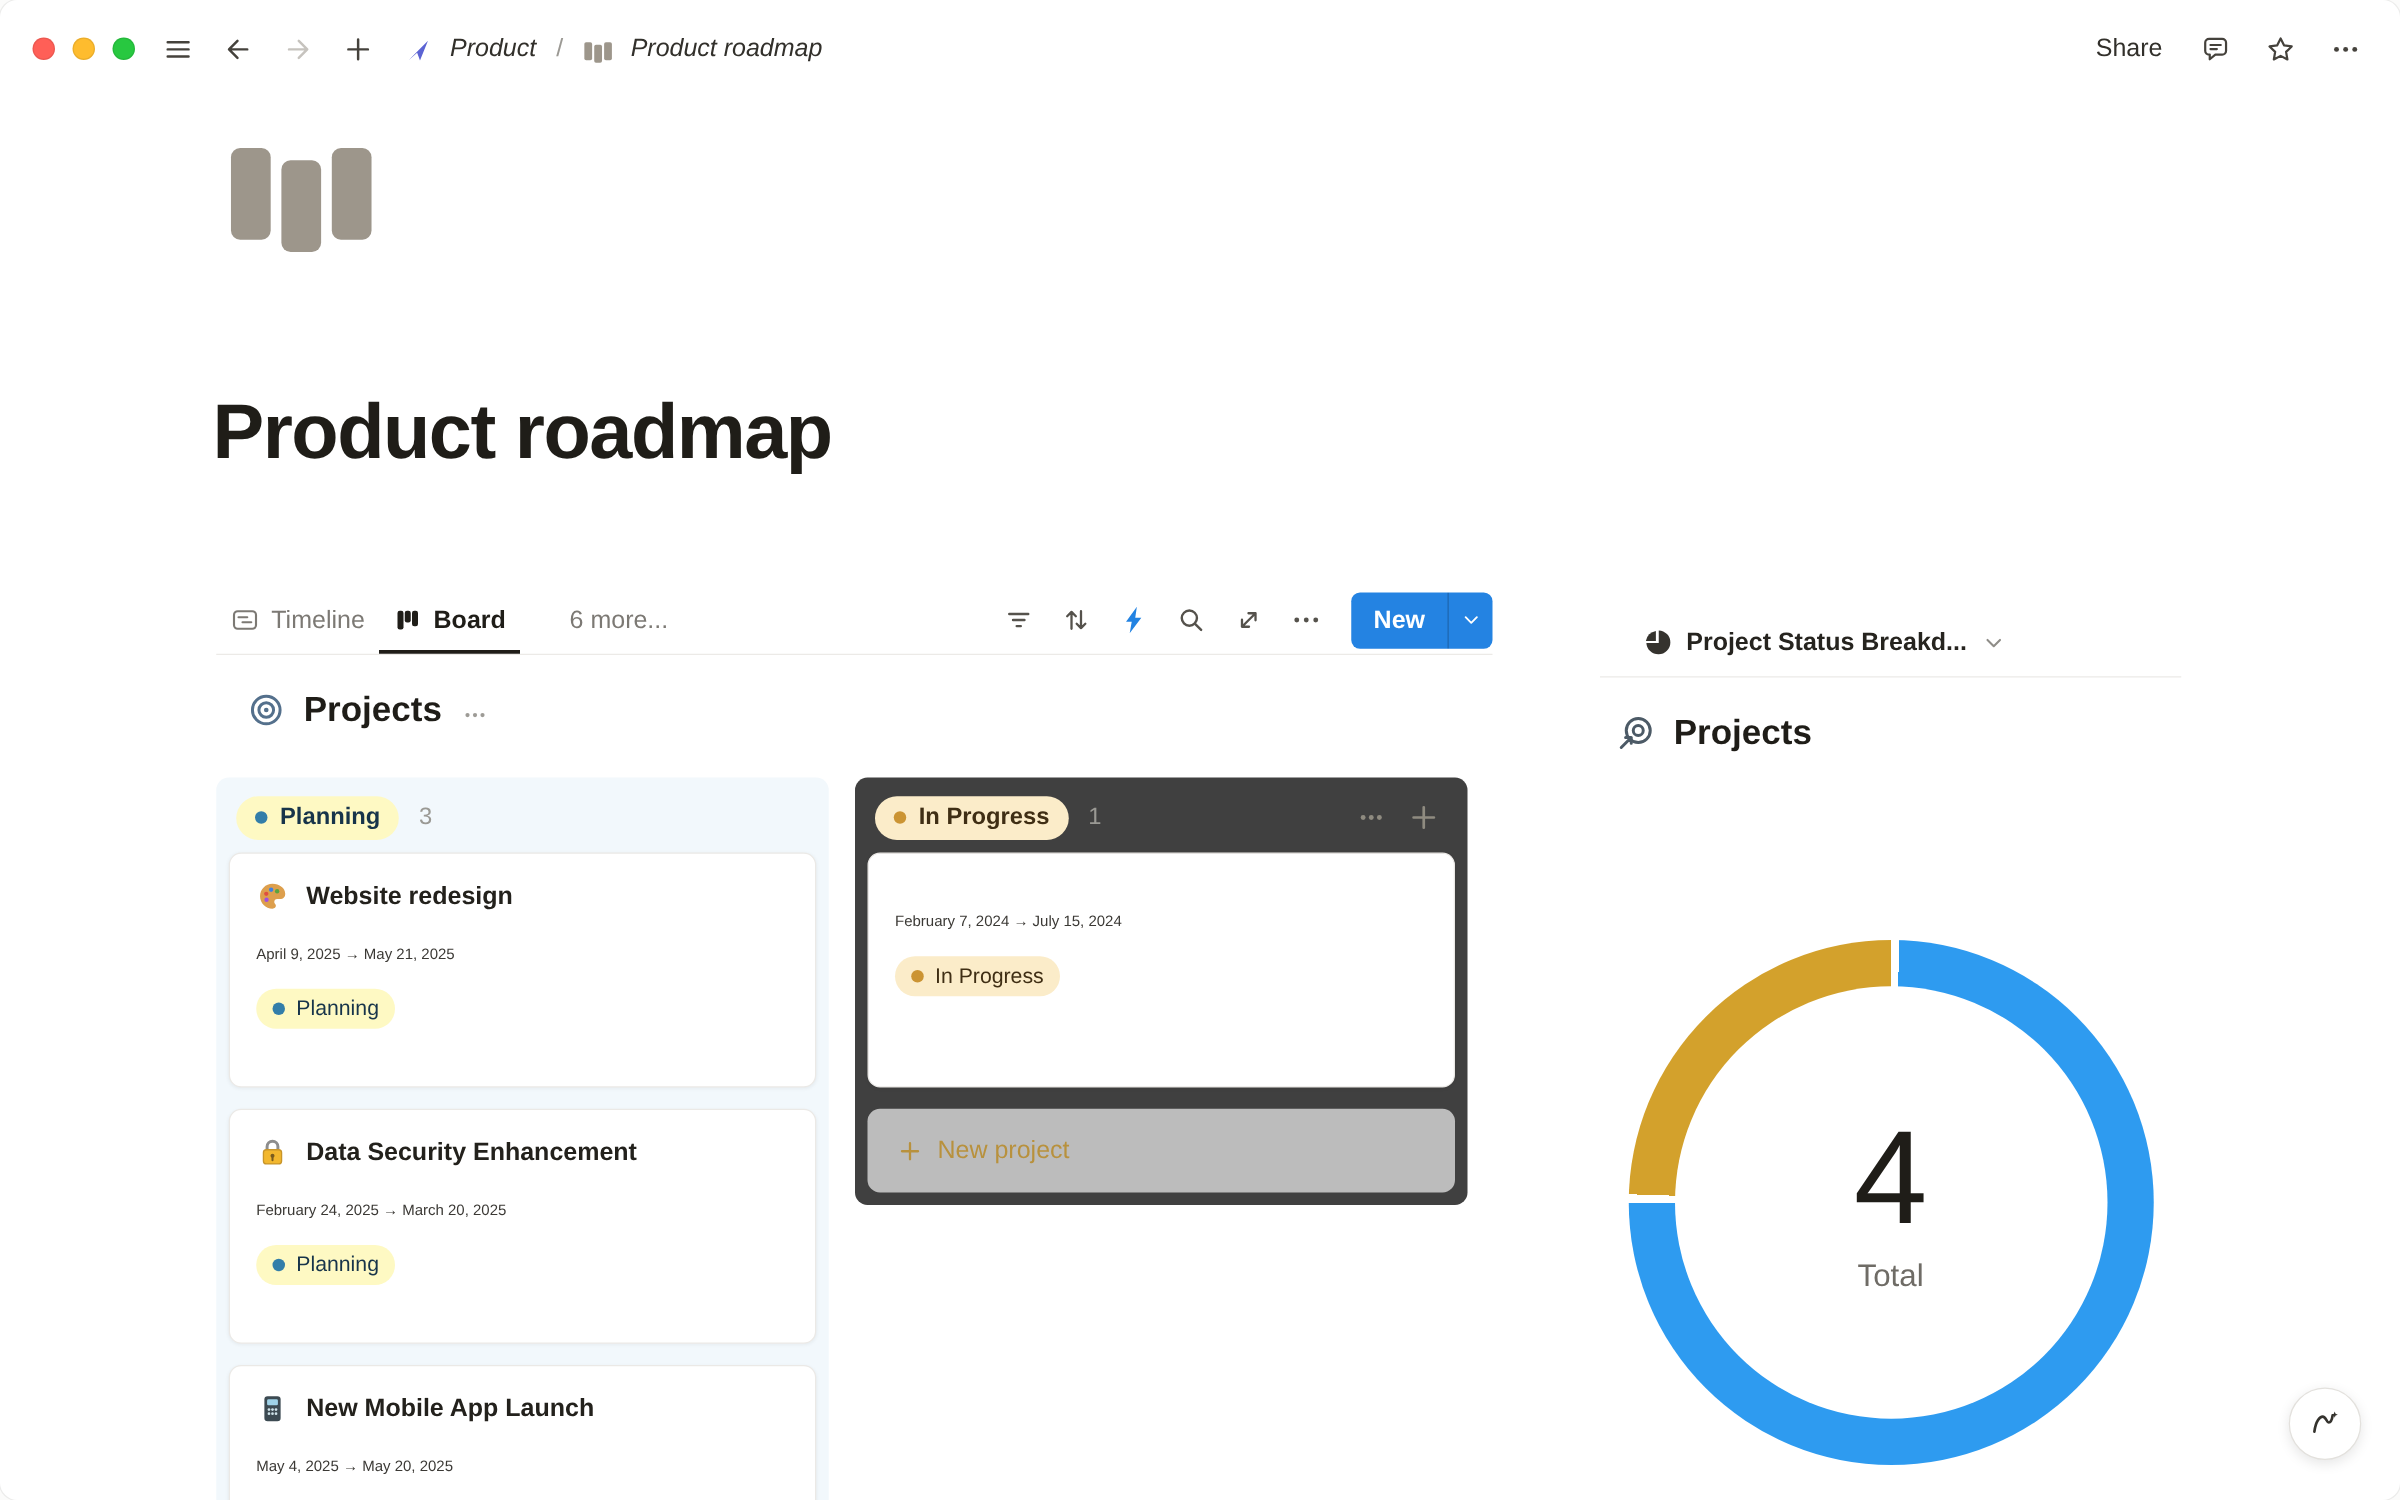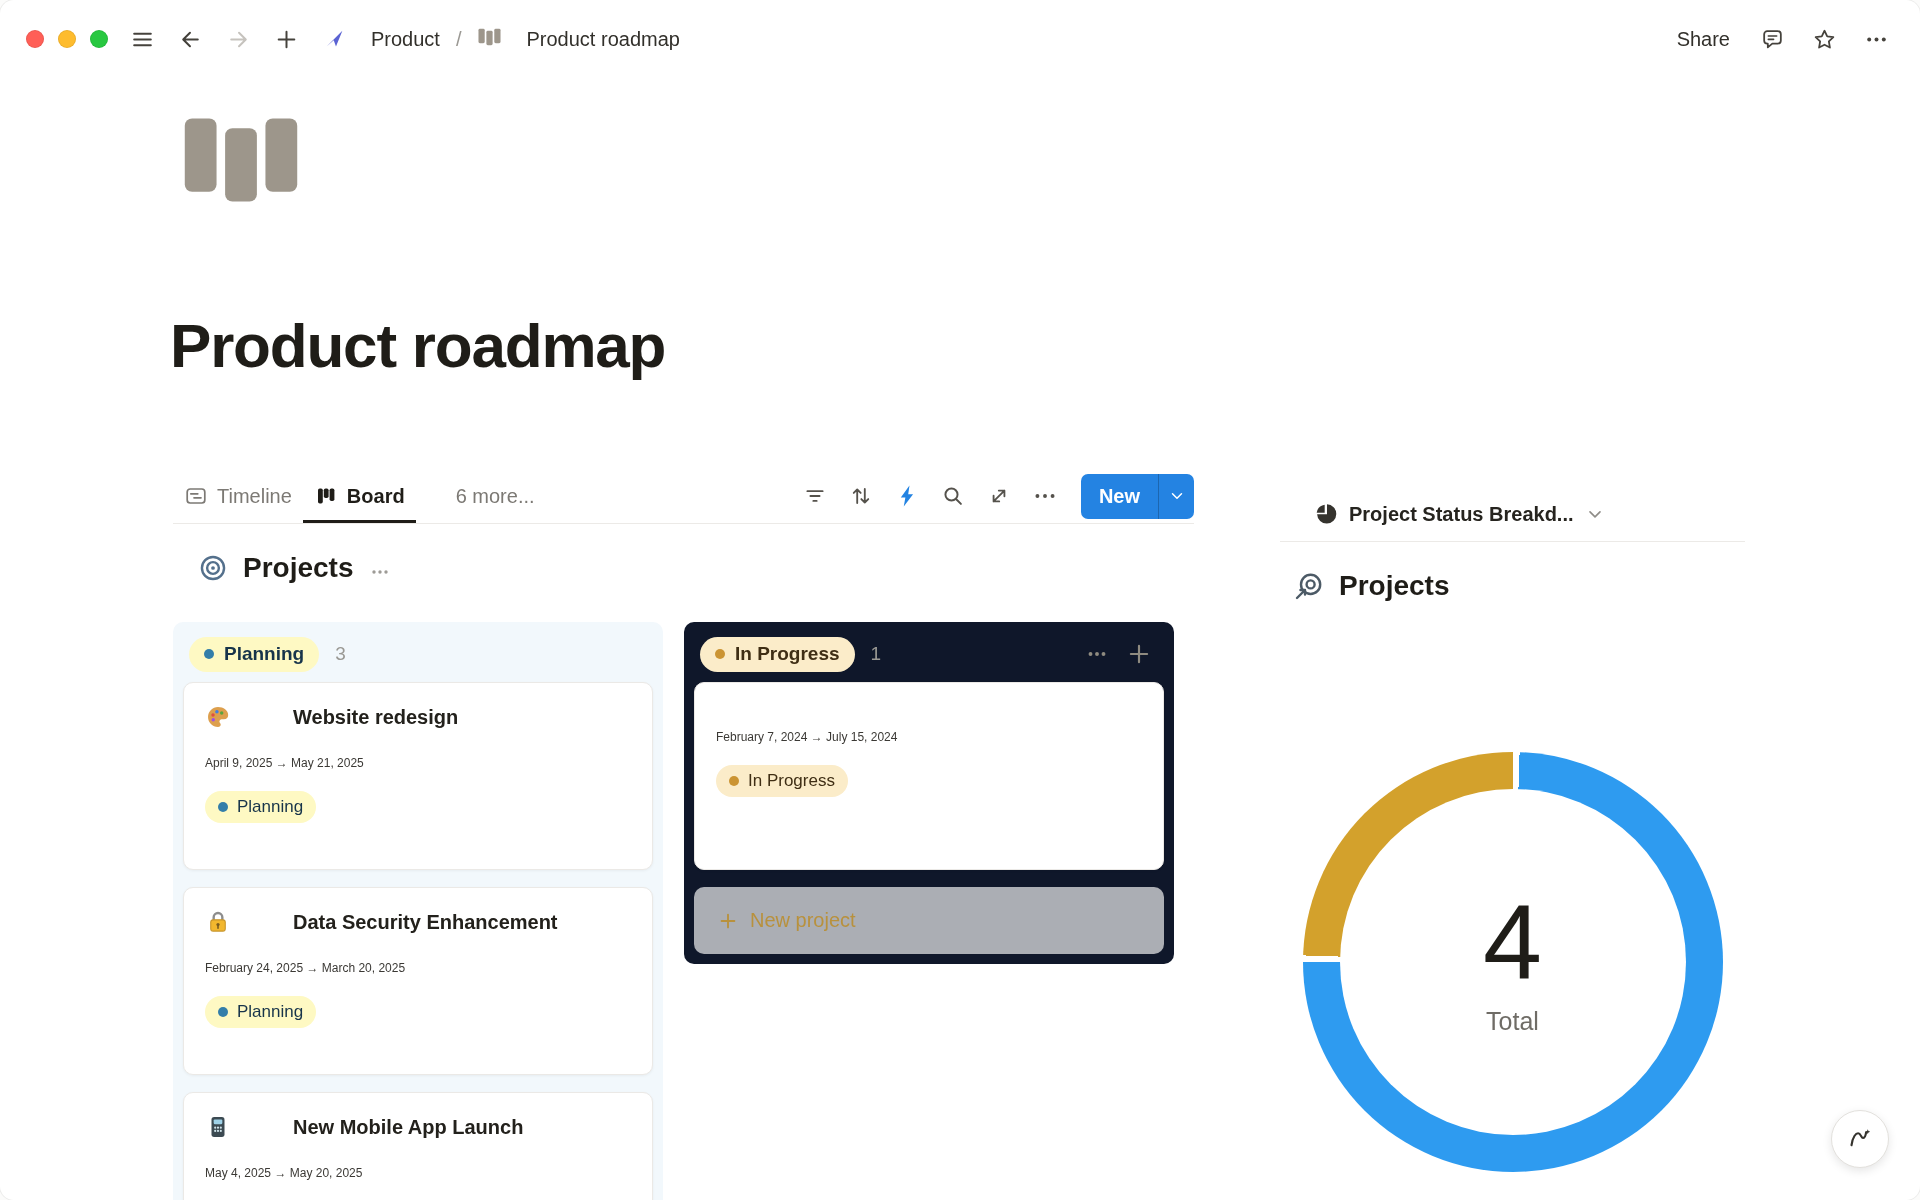--- a/index.html
+++ b/index.html
@@ -11,21 +11,21 @@
   
   .titlebar { display:flex; align-items:center; height:78px; padding:0 26px; }
   .lights { display:flex; align-items:center; gap:14px; }
   .light { width:18px; height:18px; border-radius:50%; box-shadow:inset 0 0 0 1px rgba(0,0,0,.08); cursor:pointer; }
   .light.red{ background:#ff5f57; } .light.yellow{ background:#febc2e; } .light.green{ background:#28c840; }
   .icon-btn { display:flex; align-items:center; justify-content:center; width:36px; height:36px; border:none; background:transparent; border-radius:6px; color:#45423c; cursor:pointer; }
   .icon-btn svg { width:25px; height:25px; }
   .icon-btn.dim { color:#c6c3be; }
   .tb-nav { display:flex; align-items:center; gap:12px; margin-left:16px; }
   .breadcrumb { display:flex; align-items:center; gap:10px; margin-left:14px; font-size:20px; color:#32302b; }
-  .crumb { display:flex; align-items:flex-start; gap:26px; padding:4px 6px; border-radius:6px; cursor:pointer; }
+  .crumb { display:flex; align-items:flex-end; gap:15px; padding:4px 6px; border-radius:6px; cursor:pointer;font-style:italic; }
   .crumb-sep { color:#9b9994; }
   .titlebar-right { margin-left:auto; display:flex; align-items:center; gap:16px; }
   .share-btn { border:none; background:transparent; font-size:20px; color:#32302b; font-family:inherit; padding:6px 8px; border-radius:6px; cursor:pointer; }
 
   
   .page-icon { position:absolute; left:181px; top:116px; width:120px; height:88px; color:#9d968b; cursor:pointer; }
   .page-title { position:absolute; left:170px; top:310px; font-size:62px; font-weight:700; letter-spacing:-1.2px; color:#1f1d18; }
 
   
   .main-col { position:absolute; left:173px; top:469px; width:1021px; }
@@ -46,39 +46,39 @@
   .section-head { display:flex; align-items:flex-end; gap:14px; margin:28px 0 0 24px; }
   .section-head .s-icon { width:32px; height:32px; }
   .section-head .title { font-size:28px; font-weight:700; color:#1f1d18; }
   .mini-more { border:none; background:transparent; color:#9d9b96; cursor:pointer; display:flex; align-items:center; }
   .mini-more svg { width:24px; height:24px; }
 
   
   .board { display:flex; gap:21px; margin-top:38px; align-items:flex-start; }
   .column { width:490px; border-radius:10px; padding:10px; }
   .col-planning { background:#f2f8fc; }
-  .col-inprogress { background:#0f172a; }
+  .col-inprogress { background:#404040; }
   .col-head { display:flex; align-items:center; height:44px; padding:0 8px 0 6px; margin-bottom:6px; }
   .col-count { margin-left:16px; font-size:19px; color:#9a9994; font-weight:500; }
   .col-actions { margin-left:auto; display:flex; align-items:center; gap:8px; }
   .col-actions .tool-btn { width:34px; height:34px; color:#8f8b80; }
 
   .pill { display:inline-flex; align-items:center; gap:10px; height:35px; padding:0 15px; border-radius:18px; font-size:19px; font-weight:600; }
   .pill .dot { width:10px; height:10px; border-radius:50%; }
   .pill-blue { background:#fef9c3; color:#17344a; }
   .pill-blue .dot { background:#337ea9; }
   .pill-yellow { background:#fbecc9; color:#3f2e14; }
   .pill-yellow .dot { background:#cb9433; }
   .pill.sm { height:32px; font-size:17px; font-weight:400; padding:0 13px; gap:9px; }
 
   .card { background:#fff; min-height:188px; border-radius:10px; border:1px solid #ebe9e6; box-shadow:0 1px 3px rgba(15,15,15,.05); padding:21px; margin-bottom:17px; cursor:pointer; }
   .card:last-child { margin-bottom:0; }
   .card-title-row { display:flex; align-items:center; gap:14px; }
   .card-title-row svg { width:26px; height:26px; flex:none; }
-  .card-title { font-size:20px; font-weight:600; color:#23211c;margin-left:48px; }
+  .card-title { font-size:20px; font-weight:600; color:#23211c; }
   .card-dates { margin-top:26px; font-size:12px; color:#3b3935; }
   .card-pill-row { margin-top:21px; }
 
   .new-project { display:flex; align-items:center; gap:11px; height:67px; border-radius:10px; background:rgba(255,255,255,.65); padding:0 23px; font-size:20px; color:#b8913d; font-weight:500; margin-top:17px; cursor:pointer; }
   .new-project svg { width:22px; height:22px; }
 
   
   .side-col { position:absolute; left:1280px; top:487px; width:465px; }
   .side-head { display:flex; align-items:center; gap:11px; height:55px; border-bottom:1px solid #eceae7; padding-left:34px; cursor:pointer; }
   .side-head svg.pie { width:24px; height:24px; color:#35332e; }

